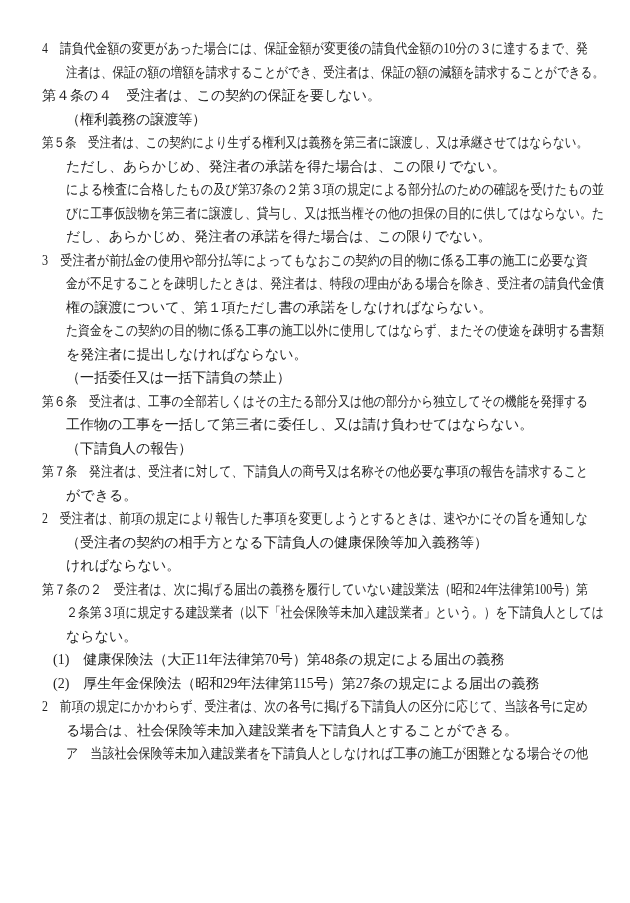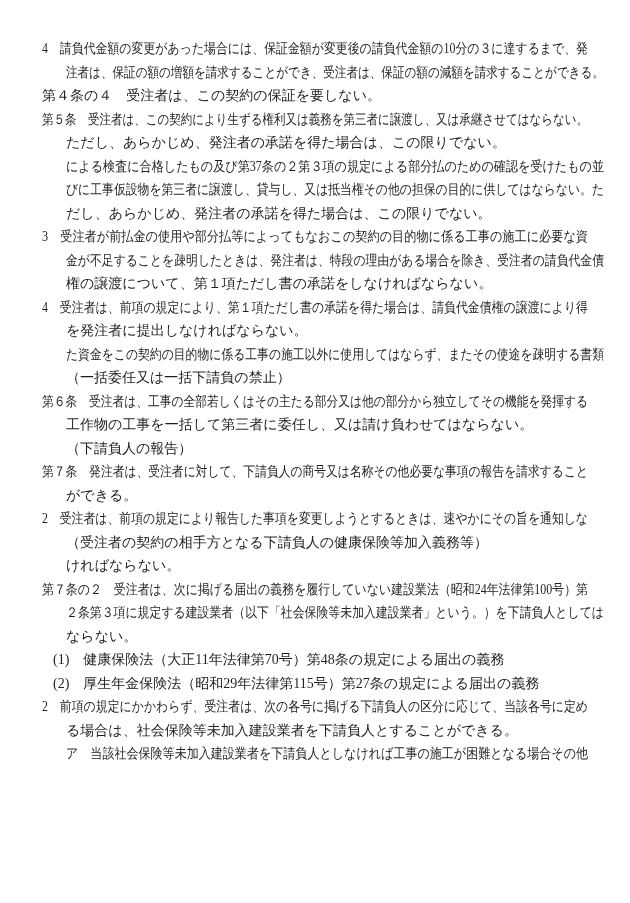--- a/index.html
+++ b/index.html
@@ -39,31 +39,31 @@
   .indent-3 { padding-left: 24px; }
 </style>
 </head>
 <body>
 
 <div class="page" style="background: rgb(255, 255, 255); color: rgb(31, 31, 31);">
   <div class="doc-body">
       <div class="doc-line indent-0"><span class="line-text" style="transform: scaleX(0.8501);">4　請負代金額の変更があった場合には、保証金額が変更後の請負代金額の10分の３に達するまで、発</span></div>
       <div class="doc-line indent-1"><span class="line-text" style="transform: scaleX(0.8257);">注者は、保証の額の増額を請求することができ、受注者は、保証の額の減額を請求することができる。</span></div>
       <div class="doc-line indent-0"><span class="line-text">第４条の４　受注者は、この契約の保証を要しない。</span></div>
+      <div class="doc-line indent-1"><span class="line-text">（権利義務の譲渡等）</span></div>
       <div class="doc-line indent-0"><span class="line-text" style="transform: scaleX(0.8212);">第５条　受注者は、この契約により生ずる権利又は義務を第三者に譲渡し、又は承継させてはならない。</span></div>
       <div class="doc-line indent-1"><span class="line-text">ただし、あらかじめ、発注者の承諾を得た場合は、この限りでない。</span></div>
       <div class="doc-line indent-1"><span class="line-text" style="transform: scaleX(0.8628);">による検査に合格したもの及び第37条の２第３項の規定による部分払のための確認を受けたもの並</span></div>
       <div class="doc-line indent-1"><span class="line-text" style="transform: scaleX(0.8452);">びに工事仮設物を第三者に譲渡し、貸与し、又は抵当権その他の担保の目的に供してはならない。た</span></div>
       <div class="doc-line indent-1"><span class="line-text">だし、あらかじめ、発注者の承諾を得た場合は、この限りでない。</span></div>
       <div class="doc-line indent-0"><span class="line-text" style="transform: scaleX(0.8682);">3　受注者が前払金の使用や部分払等によってもなおこの契約の目的物に係る工事の施工に必要な資</span></div>
       <div class="doc-line indent-1"><span class="line-text" style="transform: scaleX(0.8456);">金が不足することを疎明したときは、発注者は、特段の理由がある場合を除き、受注者の請負代金債</span></div>
       <div class="doc-line indent-1"><span class="line-text">権の譲渡について、第１項ただし書の承諾をしなければならない。</span></div>
-      <div class="doc-line indent-0"><span class="line-text" style="transform: scaleX(0.8501);">4　受注者は、前項の規定により、第１項ただし書の承諾を得た場合は、請負代金債権の譲渡により得</span></div>
+      <div class="doc-line indent-1"><span class="line-text" style="transform: scaleX(0.8443);">た資金をこの契約の目的物に係る工事の施工以外に使用してはならず、またその使途を疎明する書類</span></div>
       <div class="doc-line indent-1"><span class="line-text">を発注者に提出しなければならない。</span></div>
-      <div class="doc-line indent-1"><span class="line-text" style="transform: scaleX(0.8443);">た資金をこの契約の目的物に係る工事の施工以外に使用してはならず、またその使途を疎明する書類</span></div>
       <div class="doc-line indent-1"><span class="line-text">（一括委任又は一括下請負の禁止）</span></div>
       <div class="doc-line indent-0"><span class="line-text" style="transform: scaleX(0.8393);">第６条　受注者は、工事の全部若しくはその主たる部分又は他の部分から独立してその機能を発揮する</span></div>
       <div class="doc-line indent-1"><span class="line-text">工作物の工事を一括して第三者に委任し、又は請け負わせてはならない。</span></div>
       <div class="doc-line indent-1"><span class="line-text">（下請負人の報告）</span></div>
       <div class="doc-line indent-0"><span class="line-text" style="transform: scaleX(0.8414);">第７条　発注者は、受注者に対して、下請負人の商号又は名称その他必要な事項の報告を請求すること</span></div>
       <div class="doc-line indent-1"><span class="line-text">ができる。</span></div>
       <div class="doc-line indent-0"><span class="line-text" style="transform: scaleX(0.8462);">2　受注者は、前項の規定により報告した事項を変更しようとするときは、速やかにその旨を通知しな</span></div>
       <div class="doc-line indent-1"><span class="line-text">（受注者の契約の相手方となる下請負人の健康保険等加入義務等）</span></div>
       <div class="doc-line indent-1"><span class="line-text">ければならない。</span></div>
       <div class="doc-line indent-0"><span class="line-text" style="transform: scaleX(0.8519);">第７条の２　受注者は、次に掲げる届出の義務を履行していない建設業法（昭和24年法律第100号）第</span></div>

